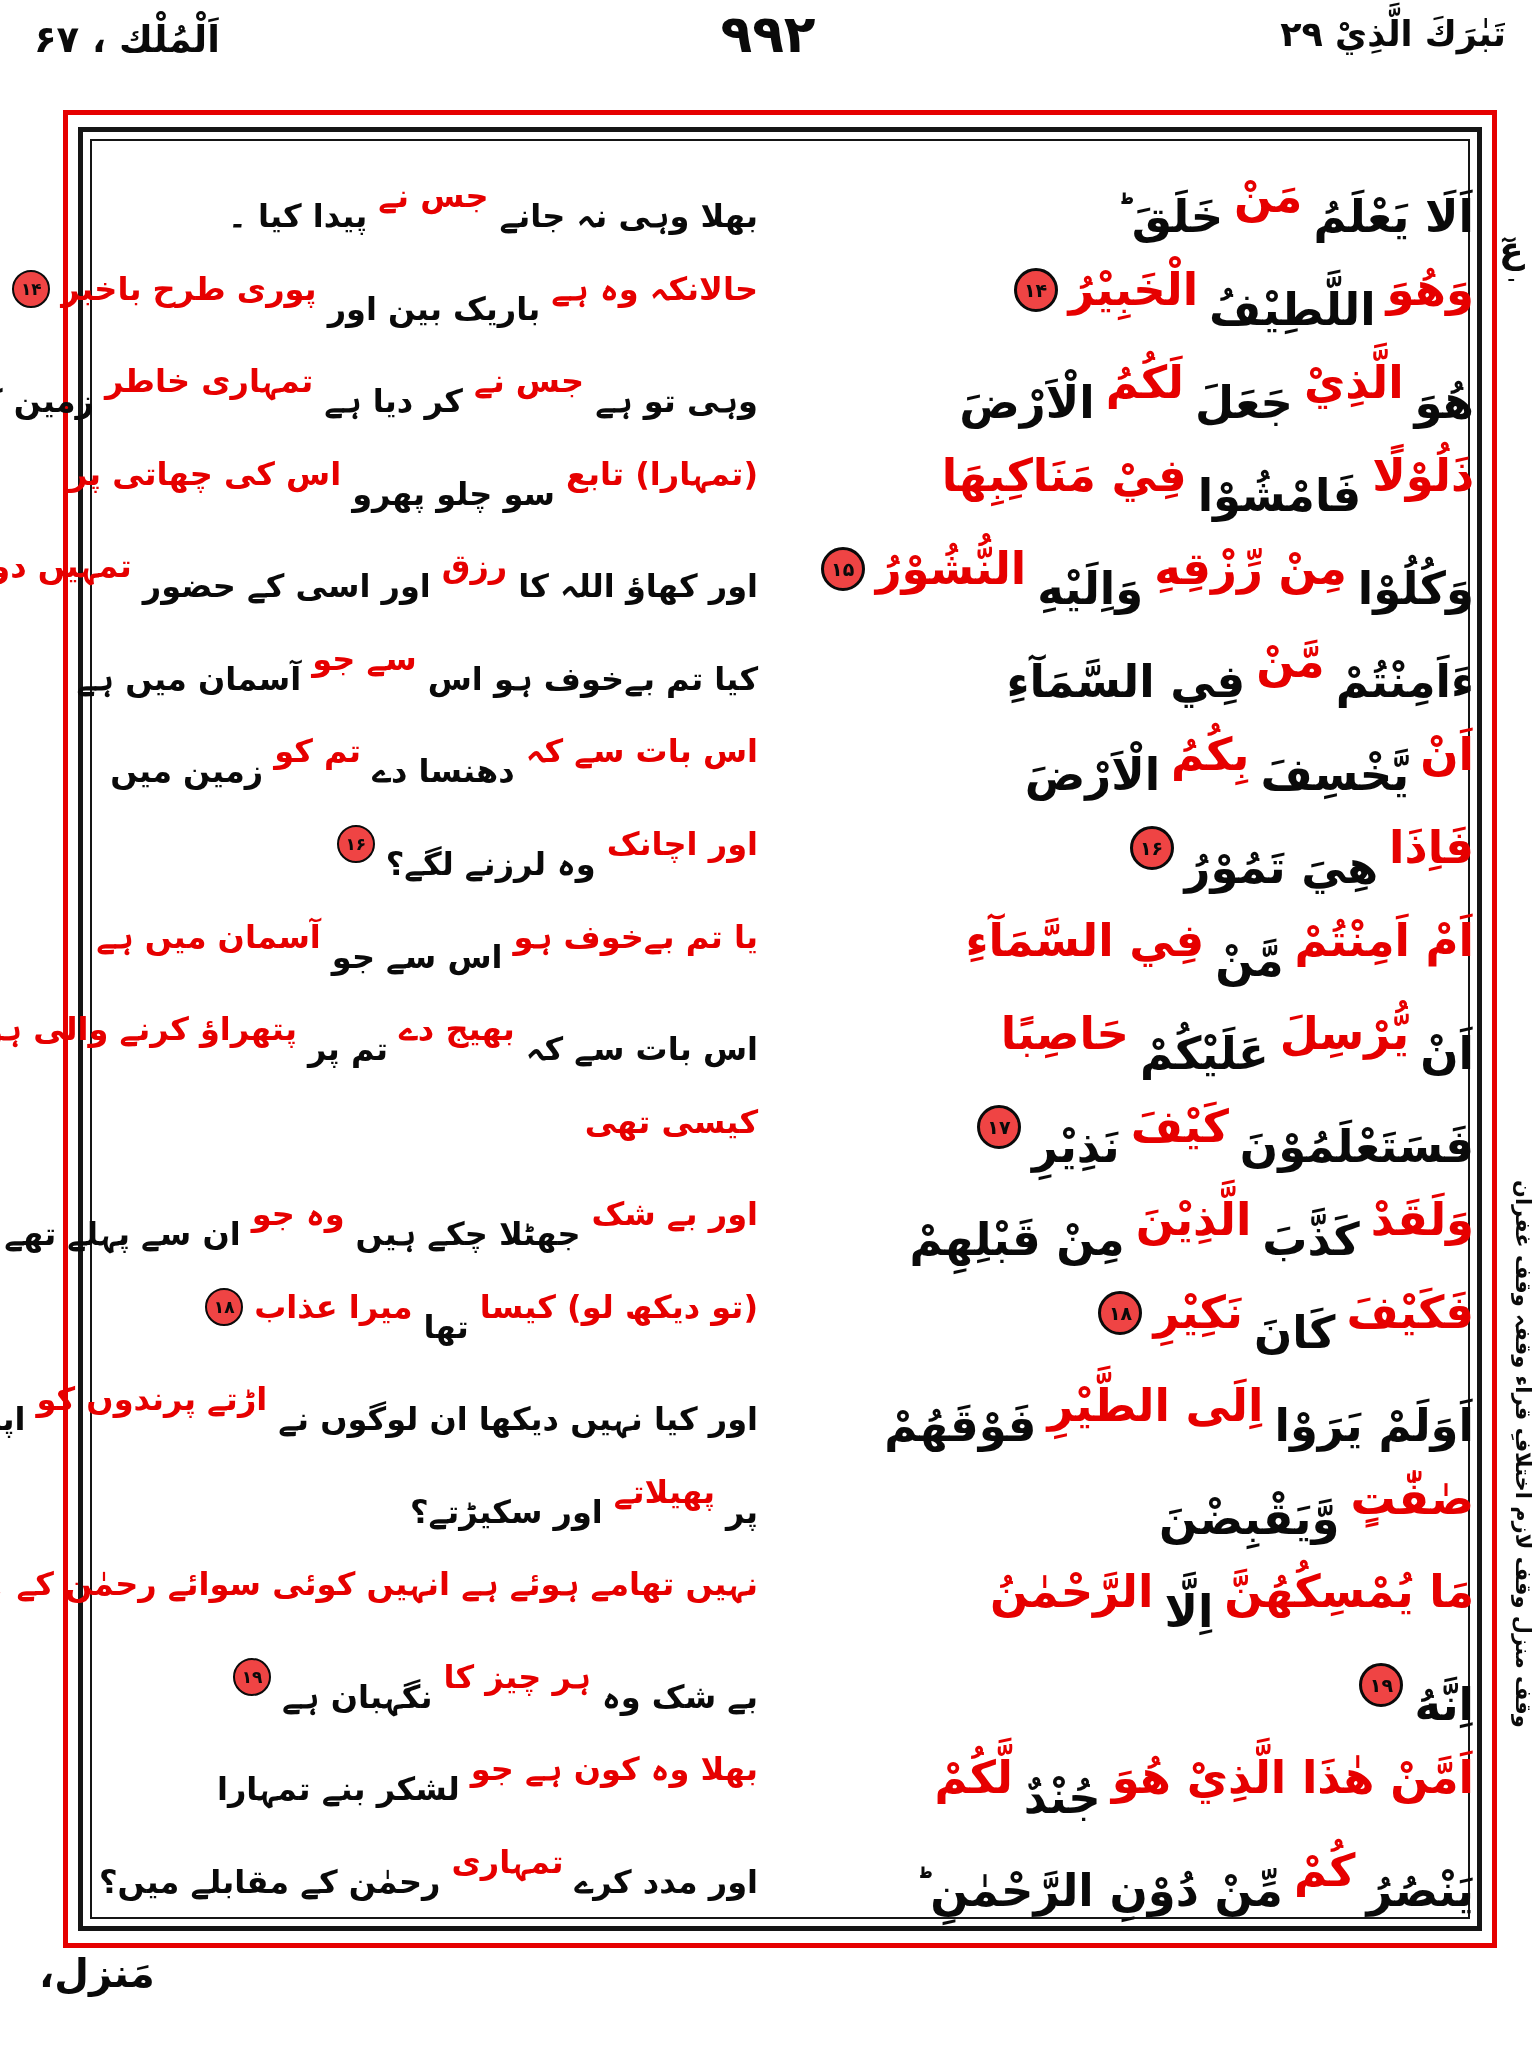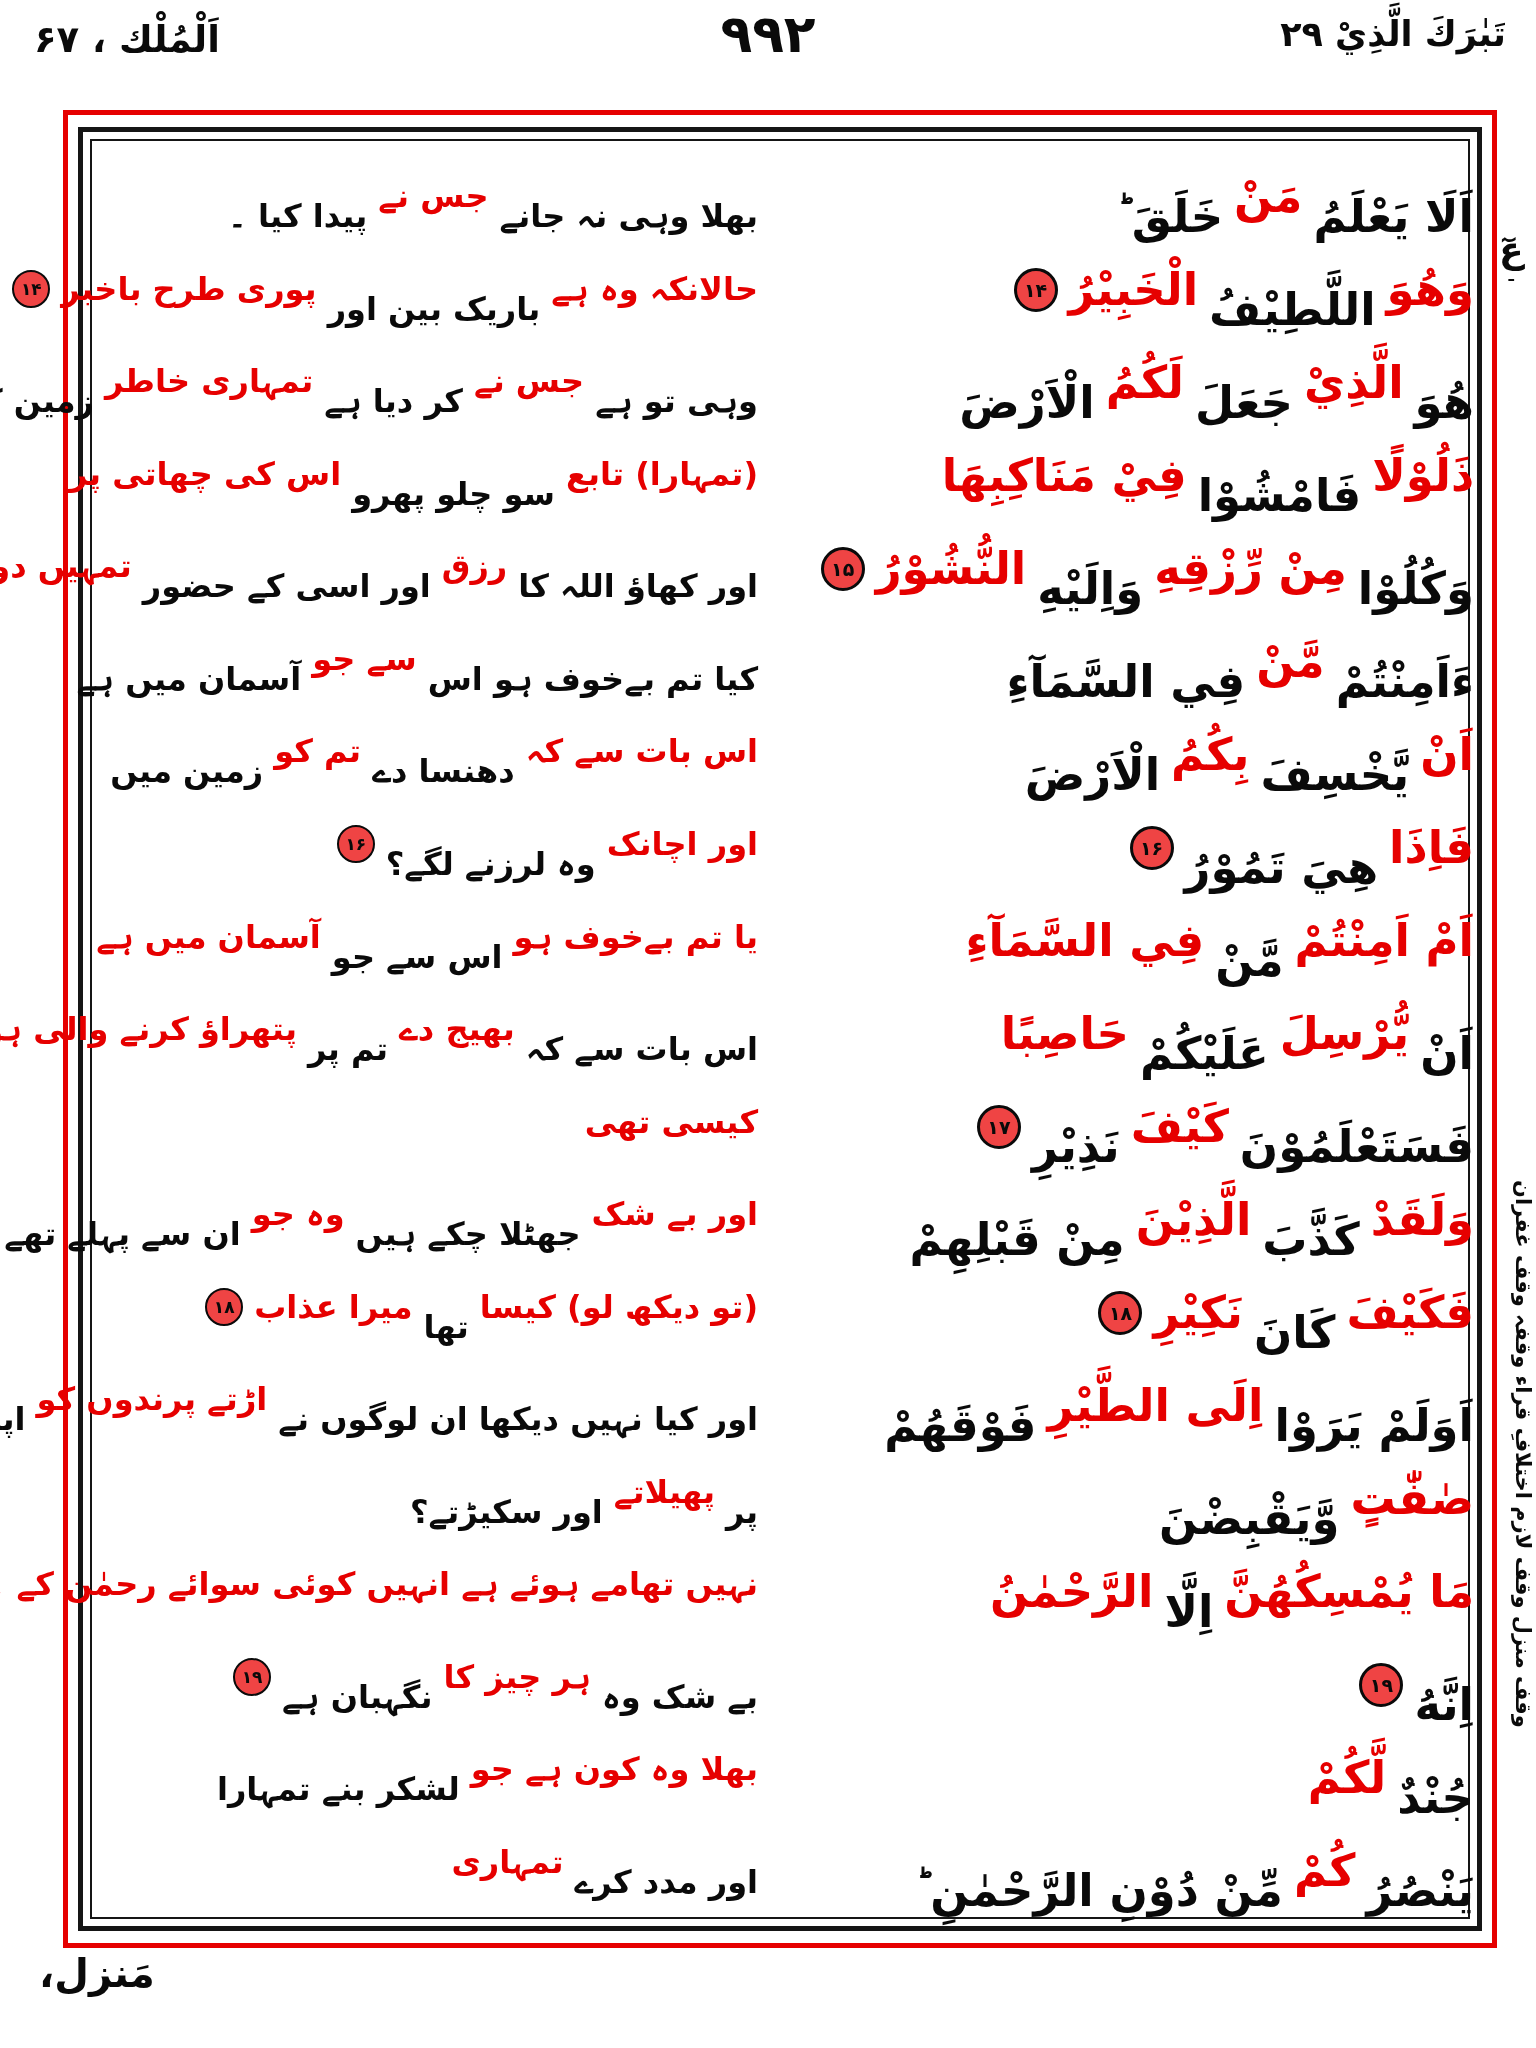--- a/index.html
+++ b/index.html
@@ -144,20 +144,21 @@
       <span class="seg blk">نگہبان ہے</span>
       <span class="vm">۱۹</span>
     </div>
     <div class="line">
       <span class="seg red">بھلا وہ کون ہے جو</span>
       <span class="seg blk">لشکر بنے تمہارا</span>
     </div>
     <div class="line">
       <span class="seg blk">اور مدد کرے</span>
       <span class="seg red">تمہاری</span>
+      <span class="seg blk">رحمٰن کے مقابلے میں؟</span>
     </div>
   </div>
 <div id="arabic-col" class="col arabic">
     <div class="line">
       <span class="seg blk">اَلَا يَعْلَمُ</span>
       <span class="seg red">مَنْ</span>
       <span class="seg blk">خَلَقَ ؕ</span>
     </div>
     <div class="line">
       <span class="seg red">وَهُوَ</span>
@@ -241,20 +242,21 @@
     <div class="line">
       <span class="seg red">مَا يُمْسِكُهُنَّ</span>
       <span class="seg blk">اِلَّا</span>
       <span class="seg red">الرَّحْمٰنُ</span>
     </div>
     <div class="line">
       <span class="seg blk">اِنَّهُ</span>
       <span class="vm">۱۹</span>
     </div>
     <div class="line">
+      <span class="seg red">اَمَّنْ هٰذَا الَّذِيْ هُوَ</span>
       <span class="seg blk">جُنْدٌ</span>
       <span class="seg red">لَّكُمْ</span>
     </div>
     <div class="line">
       <span class="seg blk">يَنْصُرُ</span>
       <span class="seg red">كُمْ</span>
       <span class="seg blk">مِّنْ دُوْنِ الرَّحْمٰنِ ؕ</span>
     </div>
   </div>
 

